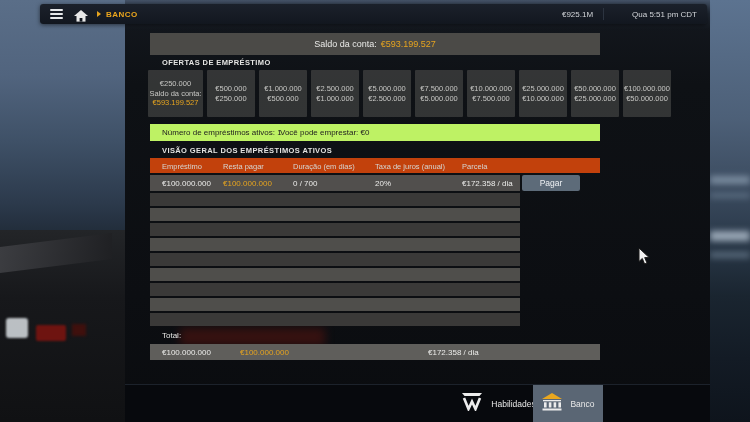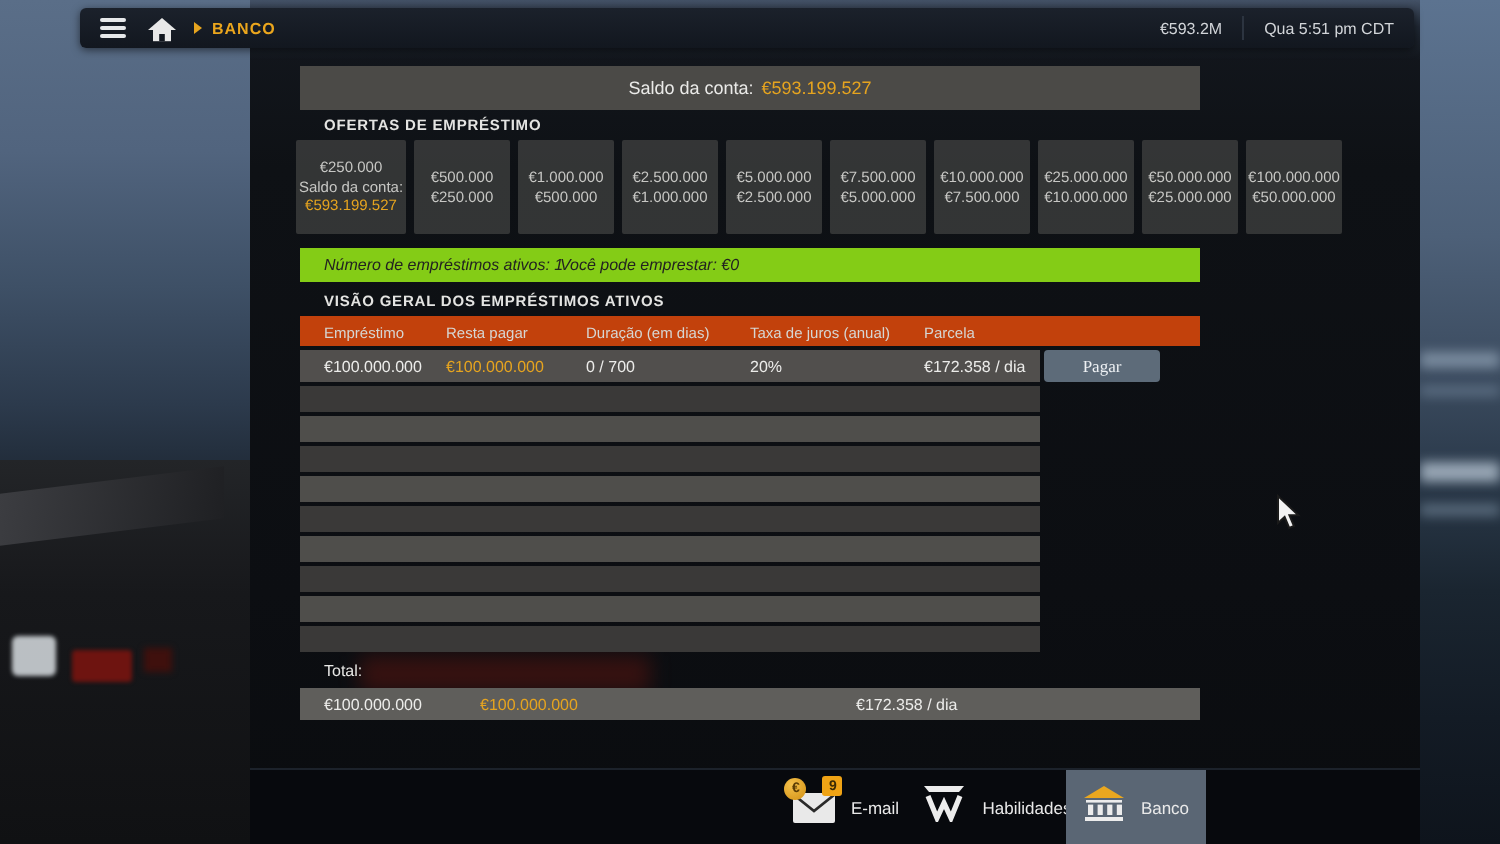--- a/index.html
+++ b/index.html
@@ -41,54 +41,54 @@
     display:flex; align-items:center; padding:0 10px; z-index:5; }
   .hamburger { width:13px; display:flex; flex-direction:column; gap:2px; cursor:pointer; }
   .hamburger i { display:block; height:2px; background:#e6e8ea; border-radius:1px; }
   .home-wrap { margin-left:11px; width:14px; height:12px; }
   .crumb-sep { margin-left:9px; width:0; height:0;
     border-left:4px solid #e6a41f; border-top:3px solid transparent; border-bottom:3px solid transparent; }
   .crumb { margin-left:5px; font-size:8px; font-weight:bold; letter-spacing:.5px; color:#eba61d; }
   .topbar-spacer { flex:1; }
   .tb-balance { font-size:8px; color:#d2d5d9; }
   .tb-div { width:1px; height:12px; background:#2c3440; margin:0 10px; }
-  .tb-time { font-size:8px; color:#d2d5d9; }
+  .tb-time { font-size:8px; color:#d2d5d9;margin-left:18px; }
 
   
   .saldo-bar { left:150px; top:33px; width:450px; height:22px; background:#4b4a47;
     display:flex; align-items:center; justify-content:center; gap:4px; font-size:9px; }
   .saldo-bar .lbl { color:#eaeae8; }
   .saldo-bar .amt { color:#e6a41f; }
 
   
   .offers-title { left:162px; top:58px; font-size:7.5px; font-weight:bold; letter-spacing:.4px; color:#e4e4e2; }
   .cards-row { left:148px; top:70px; width:530px; height:47px; display:flex; gap:4px; align-items:stretch; }
   .offer-card { background:rgba(108,108,103,.40); border-radius:1px; flex:0 0 48px;
     display:flex; flex-direction:column; align-items:center; justify-content:center;
     font-size:7.5px; line-height:1.3; color:#c7c7c4; text-align:center; overflow-wrap:anywhere; cursor:pointer; }
   .offer-card.sel { flex:0 0 55px; }
   .offer-card .gold { color:#e6a41f; }
 
   
-  .info-bar { left:150px; top:124px; width:450px; height:17px; background:#84cc16;font-style:italic; }
+  .info-bar { left:150px; top:124px; width:450px; height:17px; background:#bef264; }
   .info-bar span { position:absolute; top:4px; font-size:8px; color:#232320; }
   .info-a { left:12px; }
   .info-b { left:130px; }
 
   .loans-title { left:162px; top:146px; font-size:7.5px; font-weight:bold; letter-spacing:.4px; color:#e4e4e2; }
 
   
   .thead { left:150px; top:158px; width:450px; height:15px; background:#c2410c; }
   .thead span { position:absolute; top:3.5px; font-size:7.5px; color:#d6d6d3; }
   .data-row { left:150px; top:175px; width:370px; height:16px; background:#514f4d; }
   .data-row span { position:absolute; top:3.5px; font-size:8px; color:#ececea; }
   .c1 { left:12px; } .c2 { left:73px;text-align:right; } .c3 { left:143px; } .c4 { left:225px; } .c5 { left:312px; }
   .gold-t { color:#e6a41f !important; }
   .pay-btn { left:522px; top:175px; width:58px; height:16px; background:#5d6b79; border:none;
-    border-radius:2px; color:#eef1f4; font-size:8.5px; font-family:Liberation Serif, serif; cursor:pointer;
+    border-radius:2px; color:#eef1f4; font-size:8.5px; font-family:Liberation Sans, sans-serif; cursor:pointer;
     display:flex; align-items:center; justify-content:center; }
   .empty-rows { left:150px; top:193px; width:370px; }
   .er { height:13px; margin-bottom:2px; }
   .er:nth-child(odd) { background:#3a3938; }
   .er:nth-child(even) { background:#4f4e4b; }
 
   .total-label { left:162px; top:331px; font-size:8px; color:#e8e8e6; }
   .total-row { left:150px; top:344px; width:450px; height:16px; background:#5f5e5b; }
   .total-row span { position:absolute; top:3.5px; font-size:8px; color:#ececea; }
   .t1 { left:12px; } .t2 { left:90px; } .t3 { left:278px; }
@@ -140,21 +140,21 @@
   <div class="home-wrap">
     <svg width="14" height="12" viewBox="0 0 14 12">
       <polygon points="0,6 7,0 14,6" fill="#e8e8e8"></polygon>
       <rect x="2.5" y="6" width="9" height="5.6" fill="#e8e8e8"></rect>
       <rect x="5.6" y="8" width="2.8" height="3.6" fill="#12171f"></rect>
     </svg>
   </div>
   <div class="crumb-sep"></div>
   <div class="crumb">BANCO</div>
   <div class="topbar-spacer"></div>
-  <div class="tb-balance">€593.2M</div>
+  <div class="tb-balance">€925.1M</div>
   <div class="tb-div"></div>
   <div class="tb-time">Qua 5:51 pm CDT</div>
 </div>
 
 <div class="abs saldo-bar">
   <span class="lbl">Saldo da conta:</span>
   <span class="amt">€593.199.527</span>
 </div>
 
 <div class="abs offers-title">OFERTAS DE EMPRÉSTIMO</div>
@@ -239,31 +239,20 @@
 </div>
 
 <div class="abs total-label">Total:</div>
 <div class="abs total-row">
   <span class="t1">€100.000.000</span>
   <span class="t2 gold-t">€100.000.000</span>
   <span class="t3">€172.358 / dia</span>
 </div>
 
 <div class="abs tabbar">
-  <div class="tab tab-email">
-    <div class="env-wrap">
-      <svg width="22" height="16" viewBox="0 0 22 16">
-        <rect x="0.5" y="0.5" width="21" height="15" rx="1" fill="#e9e9e9"></rect>
-        <path d="M1 1.5 L11 9.5 L21 1.5" stroke="#2a2a2a" stroke-width="1.4" fill="none"></path>
-      </svg>
-      <div class="coin">€</div>
-      <div class="badge">9</div>
-    </div>
-    <span class="tab-label">E-mail</span>
-  </div>
 
   <div class="tab tab-skills">
     <span>
       <svg width="24" height="18" viewBox="0 0 24 18">
         <polygon points="2,0 22,0 19.5,3 4.5,3" fill="#ececec"></polygon>
         <path d="M4 5 L8.5 16 L12 8.5 L15.5 16 L20 5" stroke="#ececec" stroke-width="2.6" fill="none"></path>
       </svg>
     </span>
     <span class="tab-label">Habilidades</span>
   </div>

